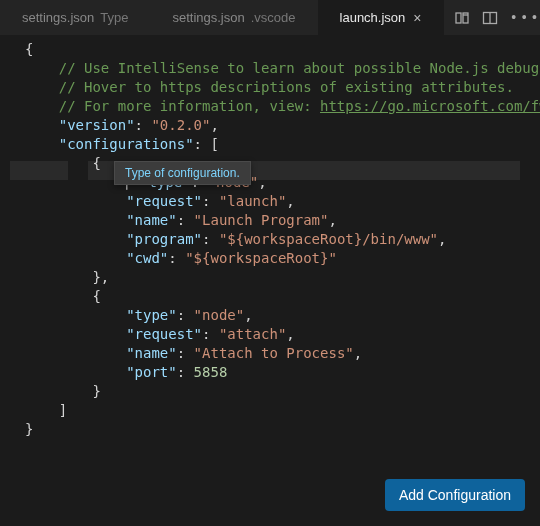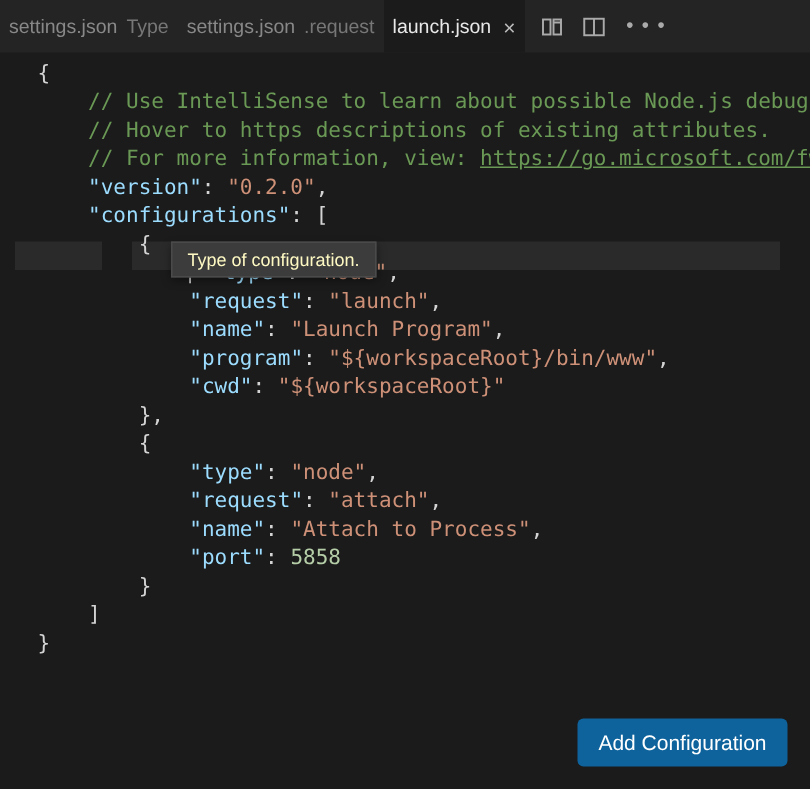--- a/index.html
+++ b/index.html
@@ -1,50 +1,50 @@
 <!DOCTYPE html>
 <html><head>
 <meta charset="utf-8">
 <style>
   * { margin:0; padding:0; box-sizing:border-box; }
   html,body { width:540px; height:526px; background:#1b1b1b; font-family:Menlo,Consolas,'Courier New',monospace; font-size:14px; overflow:hidden; }
   .tabbar { height:35px; background:#242424; display:flex; align-items:center; overflow:hidden;}
-  .tab { height:35px; display:flex; align-items:center; padding:0 6px; color:#888; font-family:-apple-system,BlinkMacSystemFont,'Segoe UI',Arial,sans-serif; font-size:13px; white-space:nowrap; cursor:pointer;}
+  .tab { height:35px; display:flex; align-items:center; padding:0 22px; color:#888; font-family:-apple-system,BlinkMacSystemFont,'Segoe UI',Arial,sans-serif; font-size:13px; white-space:nowrap; cursor:pointer;}
   .tab.active { background:#1b1b1b; color:#e8e8e8;justify-content:space-between;}
   .tab .desc { color:#777; margin-left:6px; font-size:13px;}
   .tab .close { margin-left:8px; color:#bbb; font-size:14px; line-height:1;}
   .tabbar-right { display:flex; align-items:center; gap:12px; padding:0 10px; color:#aaa;}
   .tabbar-right svg { display:block;}
   .dots{ letter-spacing:2px;}
   .editor { position:relative; height:491px; overflow:hidden;}
   .gutter-line { position:absolute; left:0; right:0; height:19px; top:126px;}
   .gutter-left { position:absolute; left:10px; top:0; height:19px; width:58px; background:#2a2a2a;}
   .gutter-right{ position:absolute; left:88px; right:20px; top:0; height:19px; background:#2a2a2a;}
   pre.code { position:absolute; left:25px; top:5px; color:#d4d4d4; font-size:14px; line-height:19px; white-space:pre;}
   .c-comment { color:#6a9955;}
   .c-key { color:#9cdcfe;}
   .c-str { color:#ce9178;}
   .c-num { color:#b5cea8;margin-top:39px;}
   .c-pun { color:#d4d4d4;}
   .c-link { color:#6a9955; text-decoration:underline;}
   .cursor { color:#d4d4d4;}
-  .tooltip { position:absolute; left:114px; top:126px; background:#3c3c3c; color:#fef9c3; font-family:-apple-system,BlinkMacSystemFont,'Segoe UI',Arial,sans-serif; font-size:12px; padding:4px 10px; border:1px solid #4a4a4a; box-shadow:0 2px 6px rgba(0,0,0,.4);}
+  .tooltip { position:absolute; left:114px; top:126px; background:#3c3c3c; color:#7dd3fc; font-family:-apple-system,BlinkMacSystemFont,'Segoe UI',Arial,sans-serif; font-size:12px; padding:4px 10px; border:1px solid #4a4a4a; box-shadow:0 2px 6px rgba(0,0,0,.4);}
   .add-btn { position:absolute; right:15px; bottom:15px; background:#0e639c; color:#fff; font-family:-apple-system,BlinkMacSystemFont,'Segoe UI',Arial,sans-serif; font-size:14px; padding:8px 14px; border:none; border-radius:4px; cursor:pointer;text-align:right;}
 </style>
 </head>
 <body>
 
 <div class="tabbar">
   <div class="tab">
     <span>settings.json</span>
     <span class="desc">Type</span>
   </div>
   <div class="tab">
     <span>settings.json</span>
-    <span class="desc">.request</span>
+    <span class="desc">.vscode</span>
   </div>
   <div class="tab active">
     <span>launch.json</span>
     <span class="close">×</span>
   </div>
   <div class="tabbar-right">
     <span>
       <svg width="16" height="16" viewBox="0 0 16 16" fill="none" stroke="#aaa" stroke-width="1.3">
         <rect x="2" y="3" width="5" height="10"></rect>
           <rect x="9" y="3" width="5" height="10"></rect>

